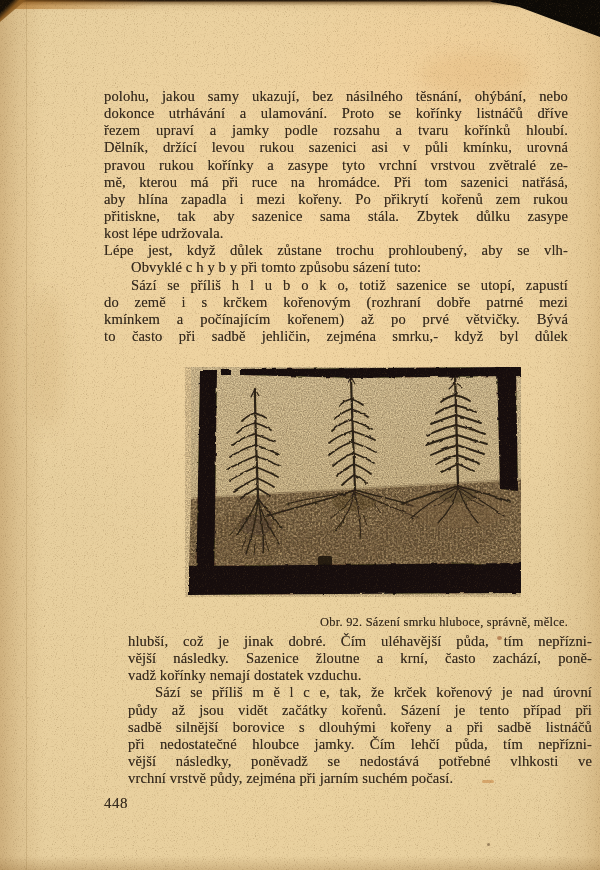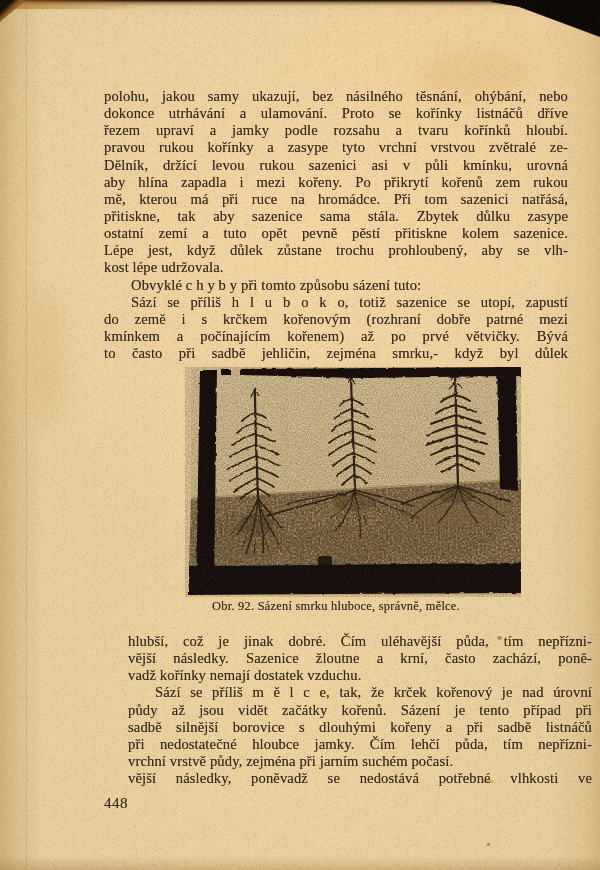--- a/index.html
+++ b/index.html
@@ -39,21 +39,21 @@
   .textcol{position:absolute;left:104px;top:88px;width:464px;line-height:17.15px;font-size:14.6px;
     letter-spacing:.12px;text-shadow:0 0 .4px rgba(50,40,28,.55);}
   .textcol2{position:absolute;left:104px;top:633px;width:464px;line-height:17.15px;font-size:14.6px;
     letter-spacing:.12px;text-shadow:0 0 .4px rgba(50,40,28,.55);margin-left:24px;}
   .ln{height:17.15px;overflow:hidden;text-align:justify;text-align-last:justify;}
   .ln.last{text-align-last:left;}
   .ln.ind{text-indent:27px;}
   .para{margin:0;padding:0;}
 
   .plate{position:absolute;left:185px;top:367px;width:336px;height:230px;margin:0;}
-  .caption{position:absolute;left:104px;top:599px;width:464px;text-align:center;
+  .caption{position:absolute;left:104px;top:615px;width:464px;text-align:right;
     font-size:12.4px;letter-spacing:.25px;color:#33281c;text-shadow:0 0 .3px rgba(50,40,28,.5);}
   .pagenum{position:absolute;left:104px;top:795px;font-size:15px;letter-spacing:.5px;
     text-shadow:0 0 .4px rgba(50,40,28,.55);}
   .grain{position:absolute;left:0;top:0;pointer-events:none;}
 </style>
 </head>
 <body>
 
 <div class="page">
 
@@ -66,28 +66,27 @@
   <div class="stain stain-dash"></div>
   <div class="stain stain-dot"></div>
   <div class="stain stain-blotch1"></div>
   <div class="stain stain-blotch2"></div>
 
   <main class="textcol">
     <section class="para">
       <div class="ln">polohu, jakou samy ukazují, bez násilného těsnání, ohýbání, nebo</div>
       <div class="ln">dokonce utrhávání a ulamování. Proto se kořínky listnáčů dříve</div>
       <div class="ln">řezem upraví a jamky podle rozsahu a tvaru kořínků hloubí.</div>
+      <div class="ln">Dělník, držící levou rukou sazenici asi v půli kmínku, urovná</div>
       <div class="ln">pravou rukou kořínky a zasype tyto vrchní vrstvou zvětralé ze-</div>
-      <div class="ln">Dělník, držící levou rukou sazenici asi v půli kmínku, urovná</div>
+      <div class="ln">mě, kterou má při ruce na hromádce. Při tom sazenici natřásá,</div>
       <div class="ln">aby hlína zapadla i mezi kořeny. Po přikrytí kořenů zem rukou</div>
-      <div class="ln">mě, kterou má při ruce na hromádce. Při tom sazenici natřásá,</div>
       <div class="ln">přitiskne, tak aby sazenice sama stála. Zbytek důlku zasype</div>
-      <div class="ln">ostatní zemí a tuto opět pevně pěstí přitiskne kolem sazenice.</div>
+      <div class="ln last">kost lépe udržovala.</div>
       <div class="ln">Lépe jest, když důlek zůstane trochu prohloubený, aby se vlh-</div>
-      <div class="ln last">kost lépe udržovala.</div>
     </section>
     <section class="para">
       <div class="ln last ind">Obvyklé c h y b y při tomto způsobu sázení tuto:</div>
     </section>
     <section class="para">
       <div class="ln ind">Sází se příliš h l u b o k o, totiž sazenice se utopí, zapustí</div>
       <div class="ln">do země i s krčkem kořenovým (rozhraní dobře patrné mezi</div>
       <div class="ln">kmínkem a počínajícím kořenem) až po prvé větvičky. Bývá</div>
       <div class="ln">to často při sadbě jehličin, zejména smrku,- když byl důlek</div>
     </section>
@@ -183,22 +182,22 @@
     <section class="para">
       <div class="ln">hlubší, což je jinak dobré. Čím uléhavější půda, tím nepřízni-</div>
       <div class="ln">vější následky. Sazenice žloutne a krní, často zachází, poně-</div>
       <div class="ln last">vadž kořínky nemají dostatek vzduchu.</div>
     </section>
     <section class="para">
       <div class="ln ind">Sází se příliš m ě l c e, tak, že krček kořenový je nad úrovní</div>
       <div class="ln">půdy až jsou vidět začátky kořenů. Sázení je tento případ při</div>
       <div class="ln">sadbě silnější borovice s dlouhými kořeny a při sadbě listnáčů</div>
       <div class="ln">při nedostatečné hloubce jamky. Čím lehčí půda, tím nepřízni-</div>
+      <div class="ln">vější následky, poněvadž se nedostává potřebné vlhkosti ve</div>
       <div class="ln last">vrchní vrstvě půdy, zejména při jarním suchém počasí.</div>
-      <div class="ln">vější následky, poněvadž se nedostává potřebné vlhkosti ve</div>
     </section>
   </main>
 
   <div class="pagenum">448</div>
 
   <svg class="grain" width="600" height="870">
     <defs>
       <filter id="pgSpeck" x="-2%" y="-2%" width="104%" height="104%">
         <feTurbulence type="fractalNoise" baseFrequency="0.9" numOctaves="2" seed="21" stitchTiles="stitch" result="t"></feTurbulence>
         <feColorMatrix in="t" type="matrix" values="0 0 0 0 0  0 0 0 0 0  0 0 0 0 0  0.8 0.8 0.8 0 -1.25" result="a"></feColorMatrix>

